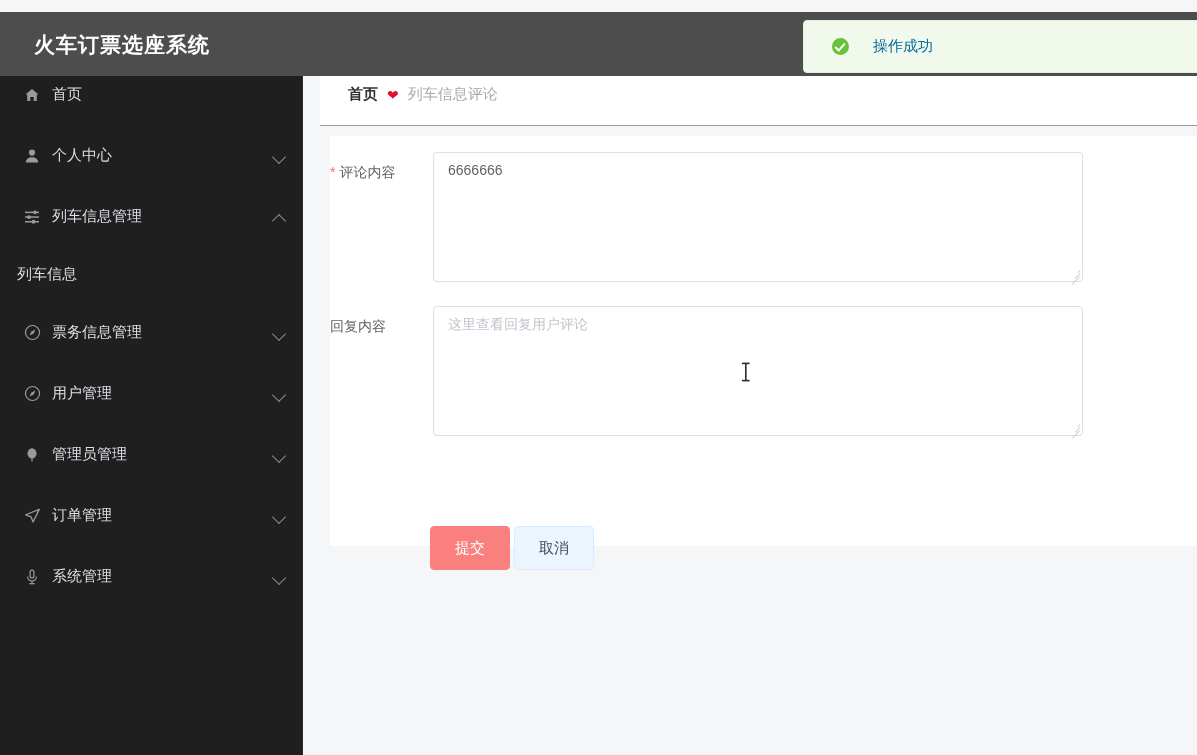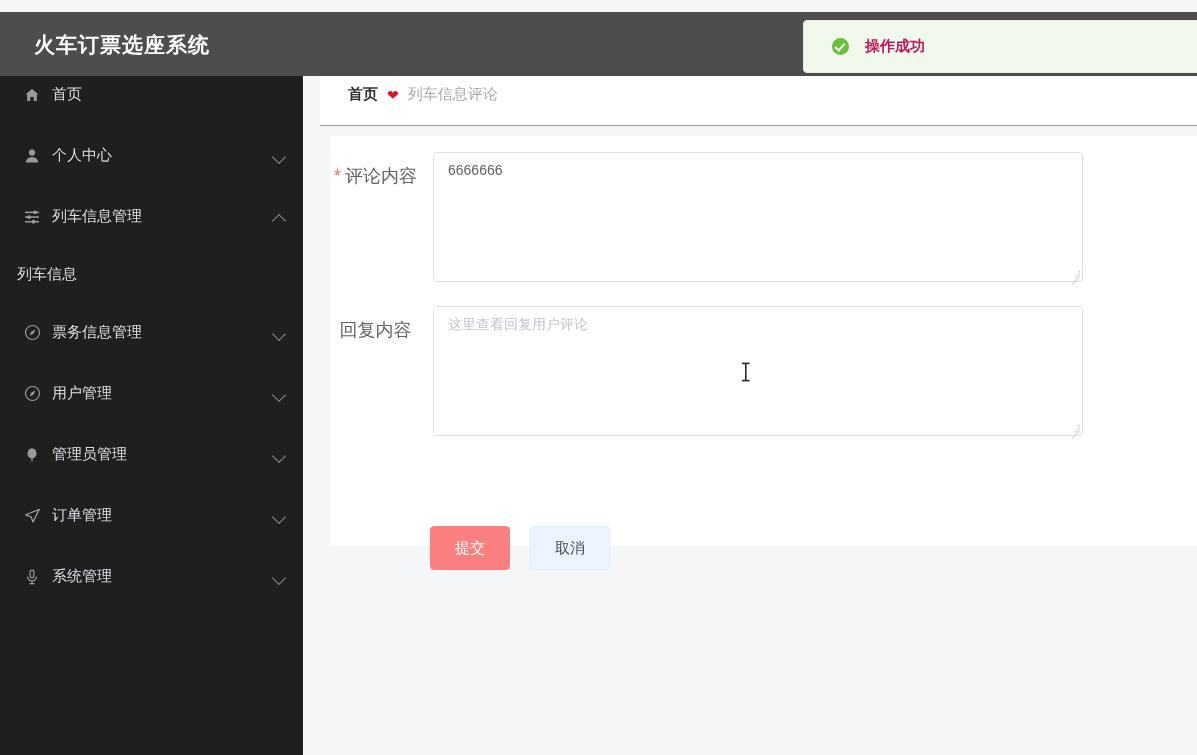--- a/index.html
+++ b/index.html
@@ -153,22 +153,22 @@
     box-sizing: border-box;
   }
 
   .form-row {
     position: absolute;
     display: flex;
     align-items: flex-start;
   }
   .form-label {
     width: 103px;
-    text-align: center;
-    font-size: 18px;
+    text-align: left;
+    font-size: 14px;
     color: #606266;
     padding-top: 12px;
     box-sizing: border-box;
     padding-right: 12px;
     white-space: nowrap;
   }
   .req-star {
     color: #f56c6c;
     margin-right: 4px;
   }
@@ -211,21 +211,21 @@
   }
   .grip i:nth-child(1) { bottom: 2px; width: 11px; }
   .grip i:nth-child(2) { bottom: 5px; width: 7px; }
   .grip i:nth-child(3) { bottom: 8px; width: 3px; }
 
   .btn-row {
     position: absolute;
     left: 100px;
     top: 390px;
     display: flex;
-    gap: 20px;
+    gap: 4px;
   }
   .btn {
     border: 1px solid transparent;
     border-radius: 4px;
     font-family: "Liberation Sans", "DejaVu Sans", sans-serif;
     font-size: 15px;
     padding: 0 24px;
     height: 44px;
     line-height: 42px;
     cursor: pointer;
@@ -271,25 +271,24 @@
     position: absolute;
     left: 5px;
     top: 3px;
     width: 4px;
     height: 8px;
     border-right: 2px solid #ffffff;
     border-bottom: 2px solid #ffffff;
     transform: rotate(42deg);
   }
   .toast .t-text {
-    margin-left: 16px;
-    color: #be185d;
-    font-size: 15px;
-    white-space: nowrap;
-    font-weight: bold;
+    margin-left: 24px;
+    color: #0369a1;
+    font-size: 15px;
+    white-space: nowrap;
   }
 
   
   .ibeam {
     position: absolute;
     left: 741px;
     top: 362px;
     width: 10px;
     height: 20px;
     z-index: 30;

